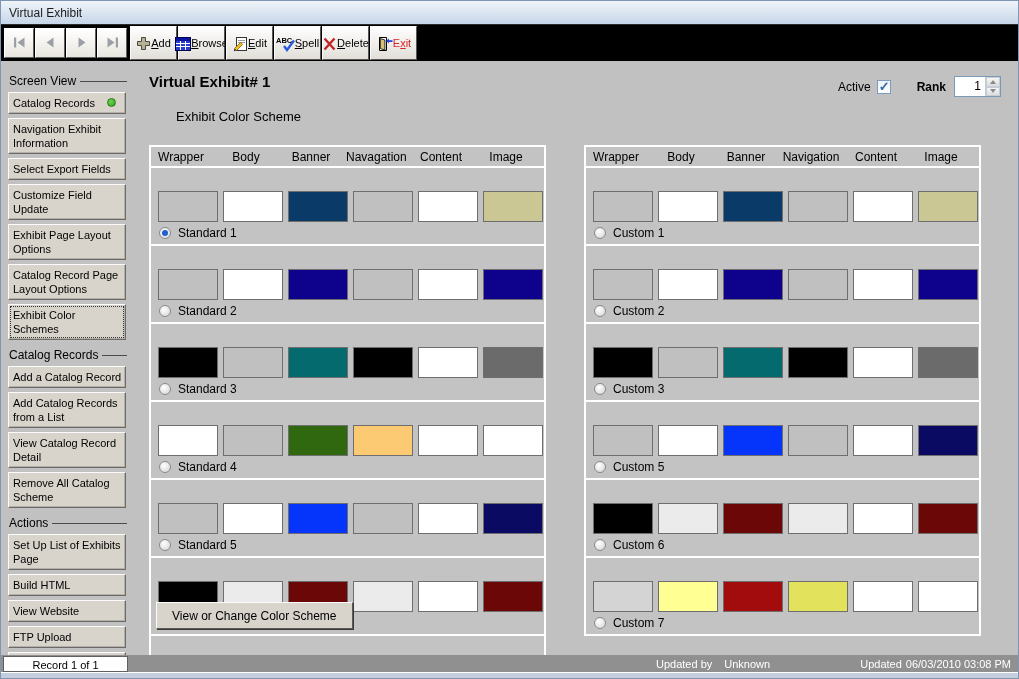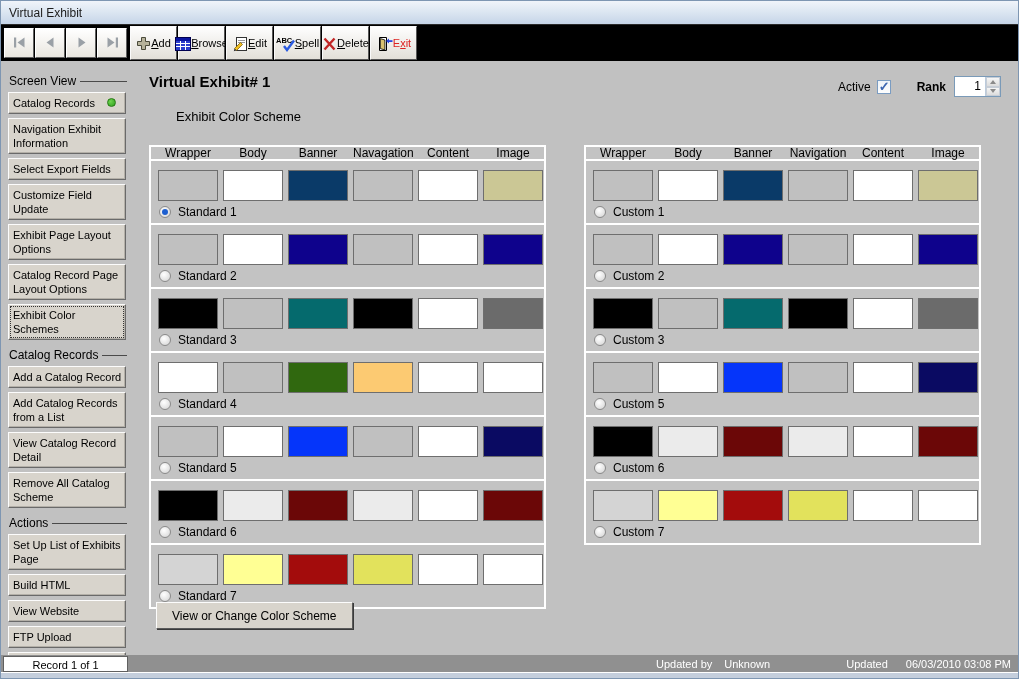--- a/index.html
+++ b/index.html
@@ -68,23 +68,23 @@
   .spin-btns{width:15px;display:flex;flex-direction:column;border-left:1px solid #bccbdc;}
   .spin-btn{flex:1;background:linear-gradient(#f6f6f6,#dcdcdc);border:1px solid #c6cdd6;display:flex;align-items:center;justify-content:center;padding:0;}
   .spin-btn span{width:0;height:0;border-left:3px solid transparent;border-right:3px solid transparent;display:block;}
   .spin-up span{border-bottom:4px solid #8a8a8a;}
   .spin-down span{border-top:4px solid #8a8a8a;}
   .section-title{position:absolute;left:44px;top:47px;font-size:13px;}
   
   .panel{position:absolute;top:83px;width:397px;border:2px solid #fff;background:#c3c3c3;}
   .panel-standard{left:17px;}
   .panel-custom{left:452px;}
-  .panel-head{display:flex;gap:5px;padding-left:7px;height:14px;align-items:center;border-bottom:2px solid #fff;}
+  .panel-head{display:flex;gap:5px;height:21px;align-items:center;border-bottom:2px solid #fff;}
   .panel-head span{width:60px;text-align:center;font-size:12px;white-space:nowrap;}
-  .scheme-row{border-bottom:2px solid #fff;padding:9px 0 3px 7px;}
+  .scheme-row{border-bottom:2px solid #fff;padding:23px 0 3px 7px;}
   .scheme-row:last-child{border-bottom:none;}
   .swatches{display:flex;gap:5px;}
   .swatch{width:60px;height:31px;border:1px solid #6e6e6e;}
   .radio-row{display:flex;align-items:center;margin:4px 0 1px 1px;font-size:12px;}
   .radio{
     width:12px;height:12px;border-radius:50%;margin-right:7px;
     background:radial-gradient(circle at 40% 35%,#ffffff,#d2d2d2);border:1px solid #8a8a8a;position:relative;
   }
   .radio.checked::after{content:"";position:absolute;inset:2px;border-radius:50%;background:#1d5fd0;}
   .action-btn{
@@ -96,21 +96,21 @@
   
   .statusbar{
     position:absolute;left:0;right:0;bottom:5px;height:18px;background:#909090;
     color:#fff;font-size:11px;border-bottom:1px solid #fff;
   }
   .record-box{
     position:absolute;left:2px;top:1px;width:125px;height:16px;background:#fff;color:#000;
     text-align:center;line-height:16px;border:1px solid #606060;
   }
   .updated-by{position:absolute;left:655px;top:3px;display:flex;gap:12px;}
-  .updated{position:absolute;right:7px;top:3px;display:flex;gap:18px;}
+  .updated{position:absolute;right:7px;top:3px;display:flex;gap:4px;}
   .bottom-strip{position:absolute;left:0;right:0;bottom:0;height:5px;background:#c4cedc;}
 </style>
 </head>
 <body>
 
 <div class="window">
 
   <div class="titlebar">
     <span>Virtual Exhibit</span>
   </div>

